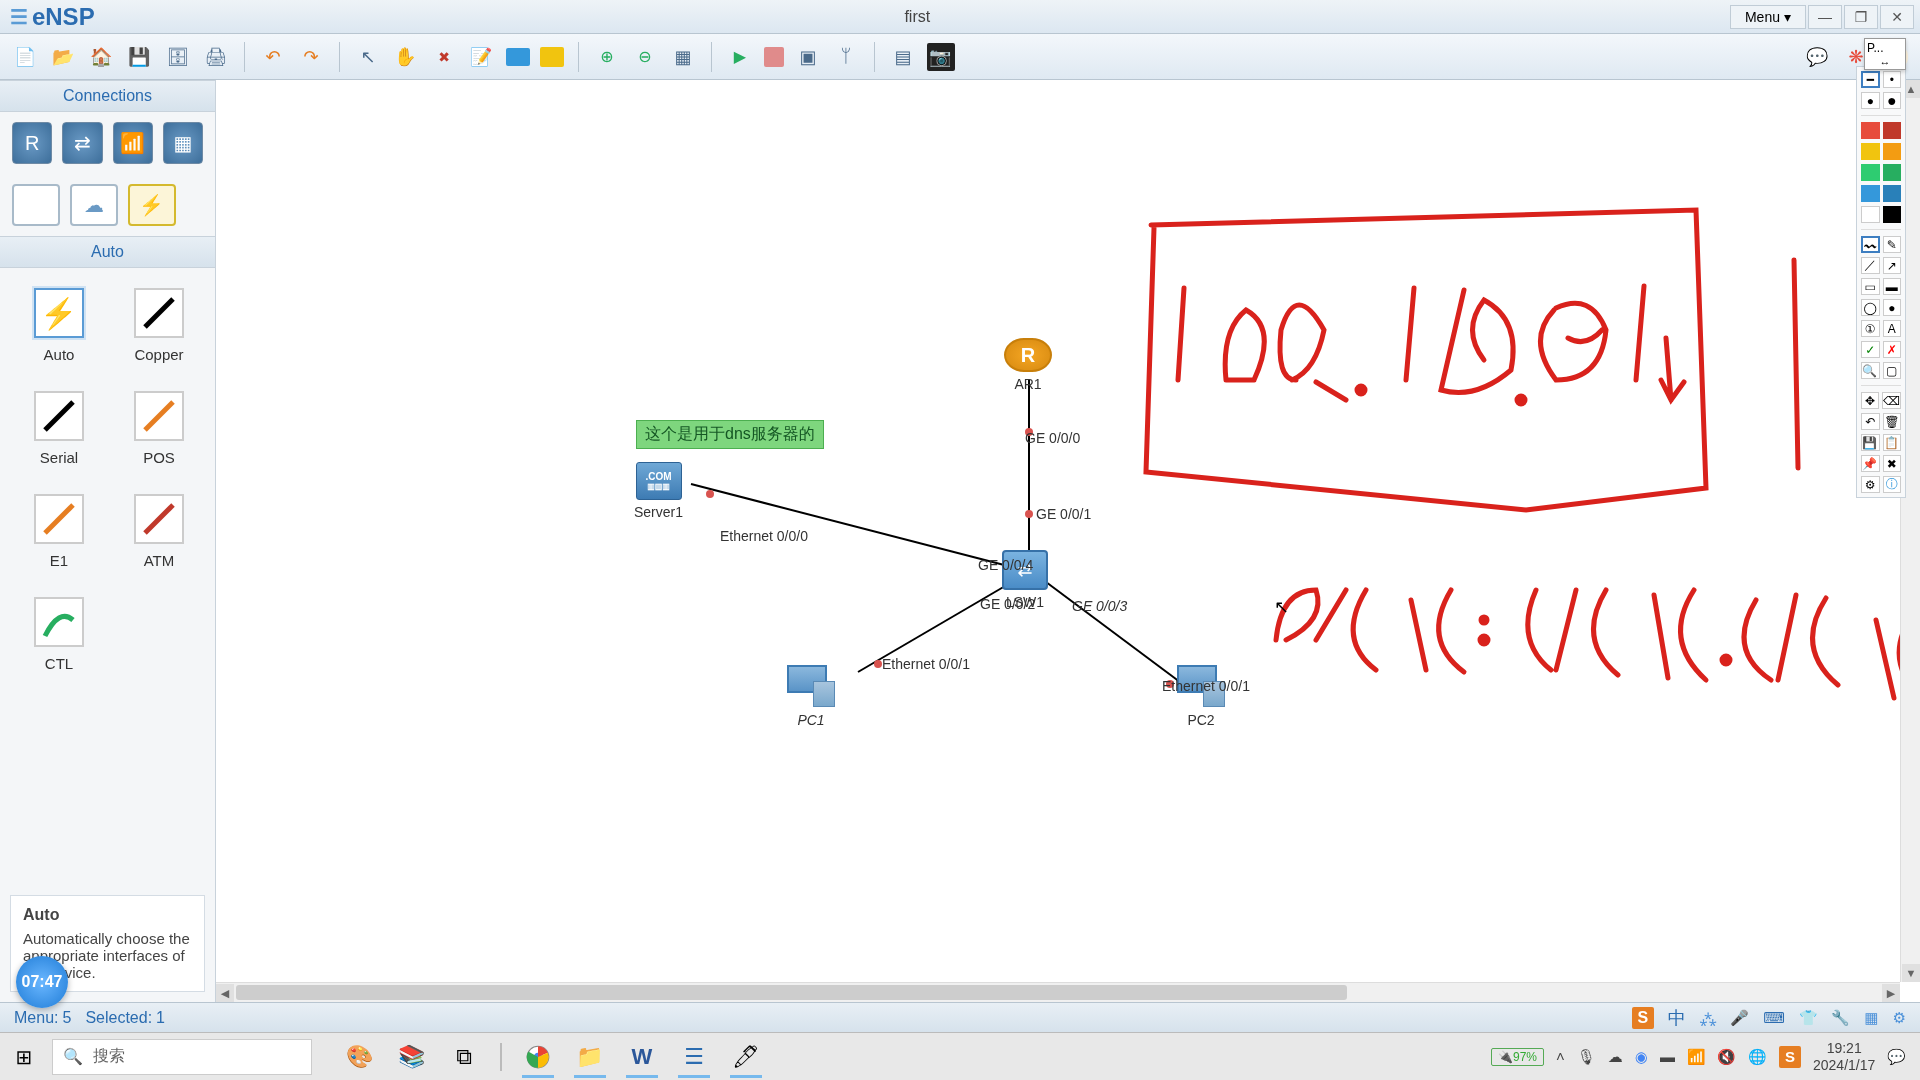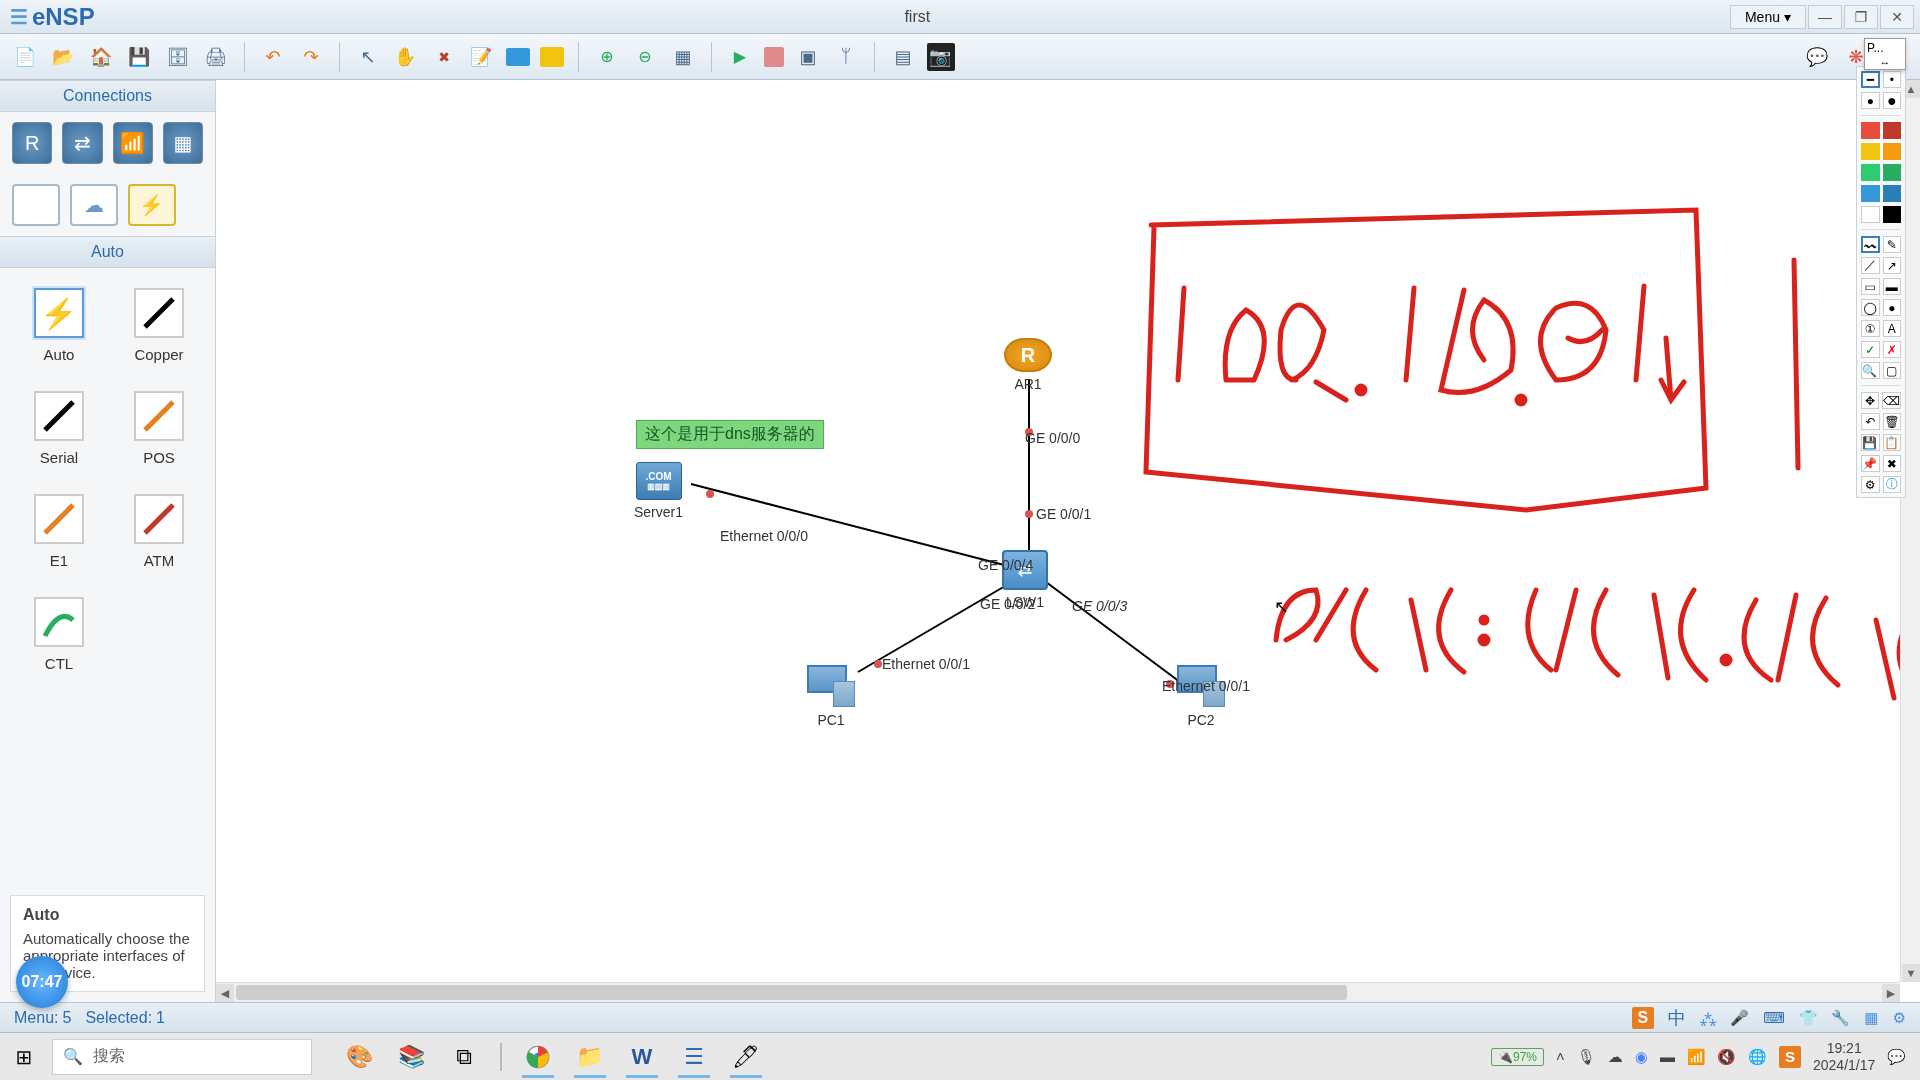--- a/index.html
+++ b/index.html
@@ -313,21 +313,21 @@
       <div class="node" style="left:418px; top:382px;">
         <div class="node-icon server-ico">
             <div>.COM</div>
             <div style="font-size:8px;">▥▥▥</div>
           </div>
         <div>Server1</div>
       </div>
       <div class="link-label" style="left:504px; top:424px;margin-top:24px;">Ethernet 0/0/0</div>
       <div class="port-dot" style="left:490px; top:410px;"></div>
 
-      <div class="node" style="left:590px; top:584px;">
+      <div class="node" style="left:570px; top:584px;font-style:italic;">
         <div class="node-icon">
             <div class="pc-ico">
               <div class="pc-mon"></div>
               <div class="pc-box"></div>
             </div>
           </div>
         <div>PC1</div>
       </div>
       <div class="port-dot" style="left:658px; top:580px;"></div>
       <div class="link-label" style="left:666px; top:576px;">Ethernet 0/0/1</div>

